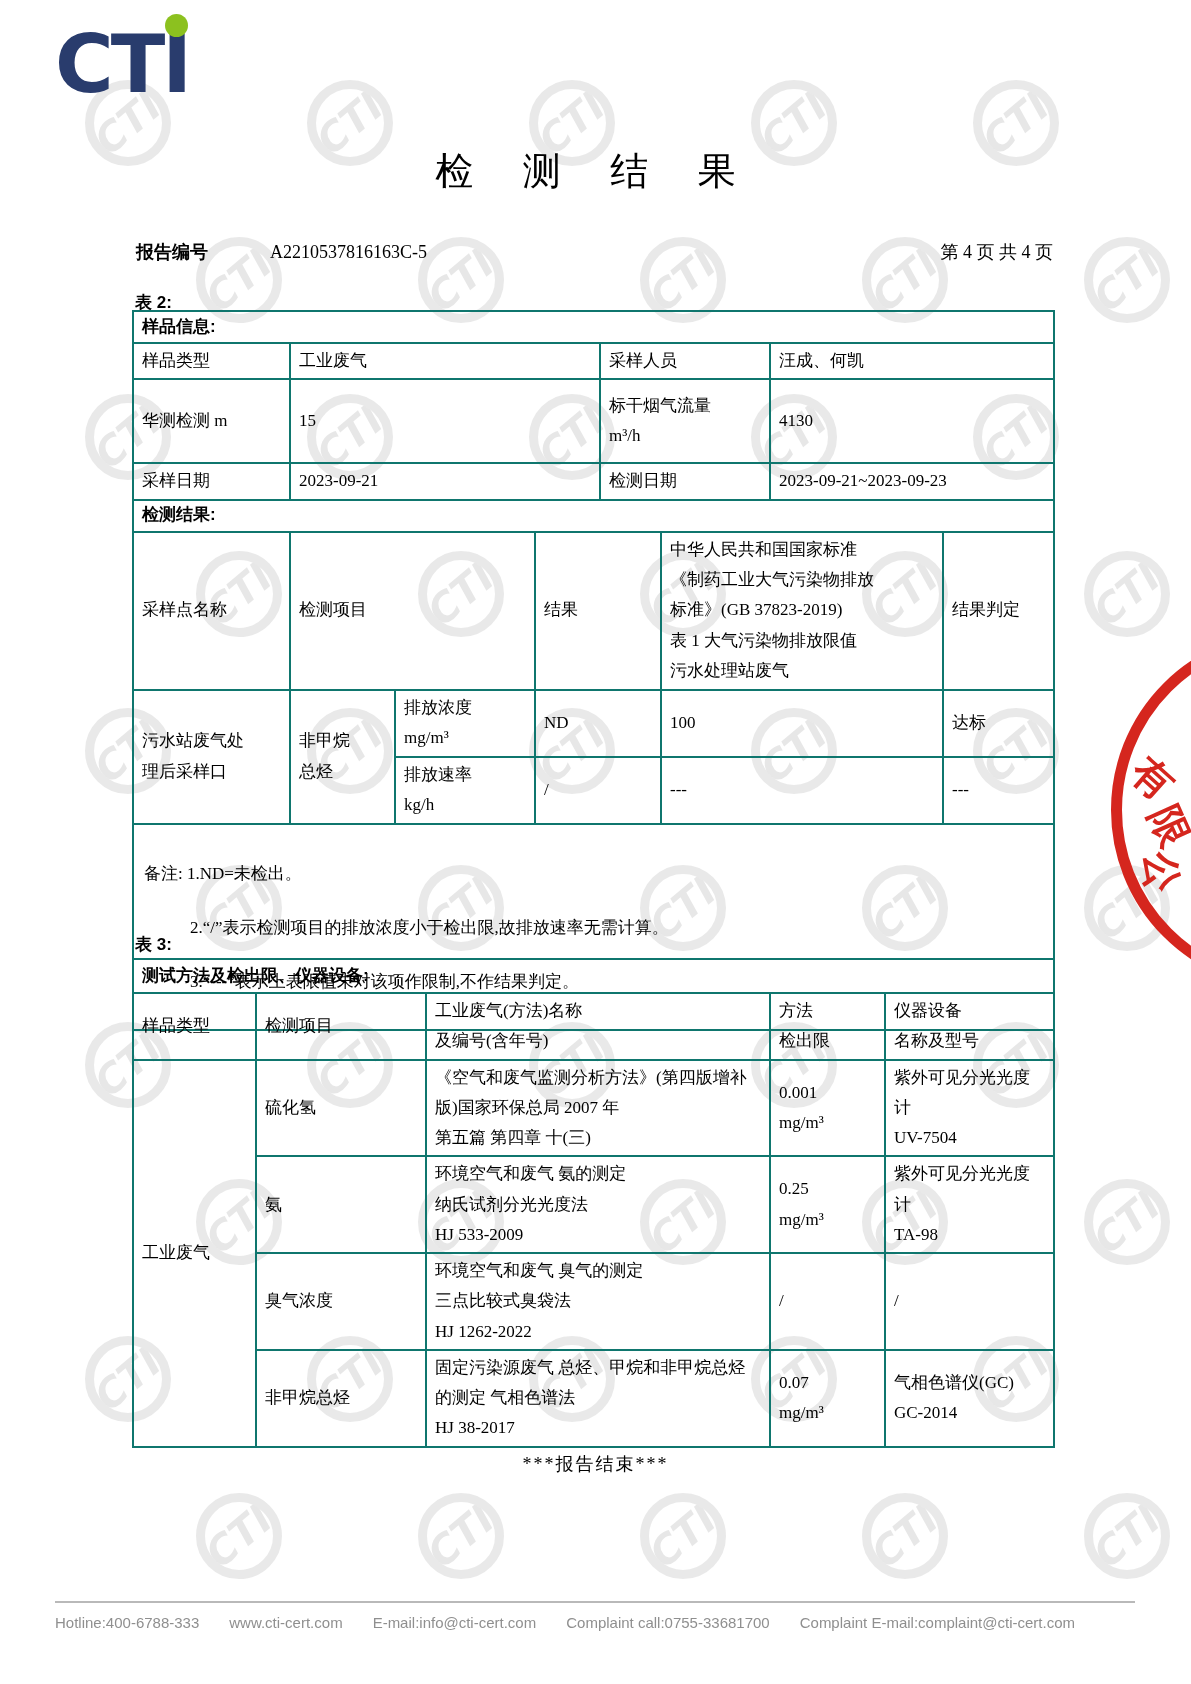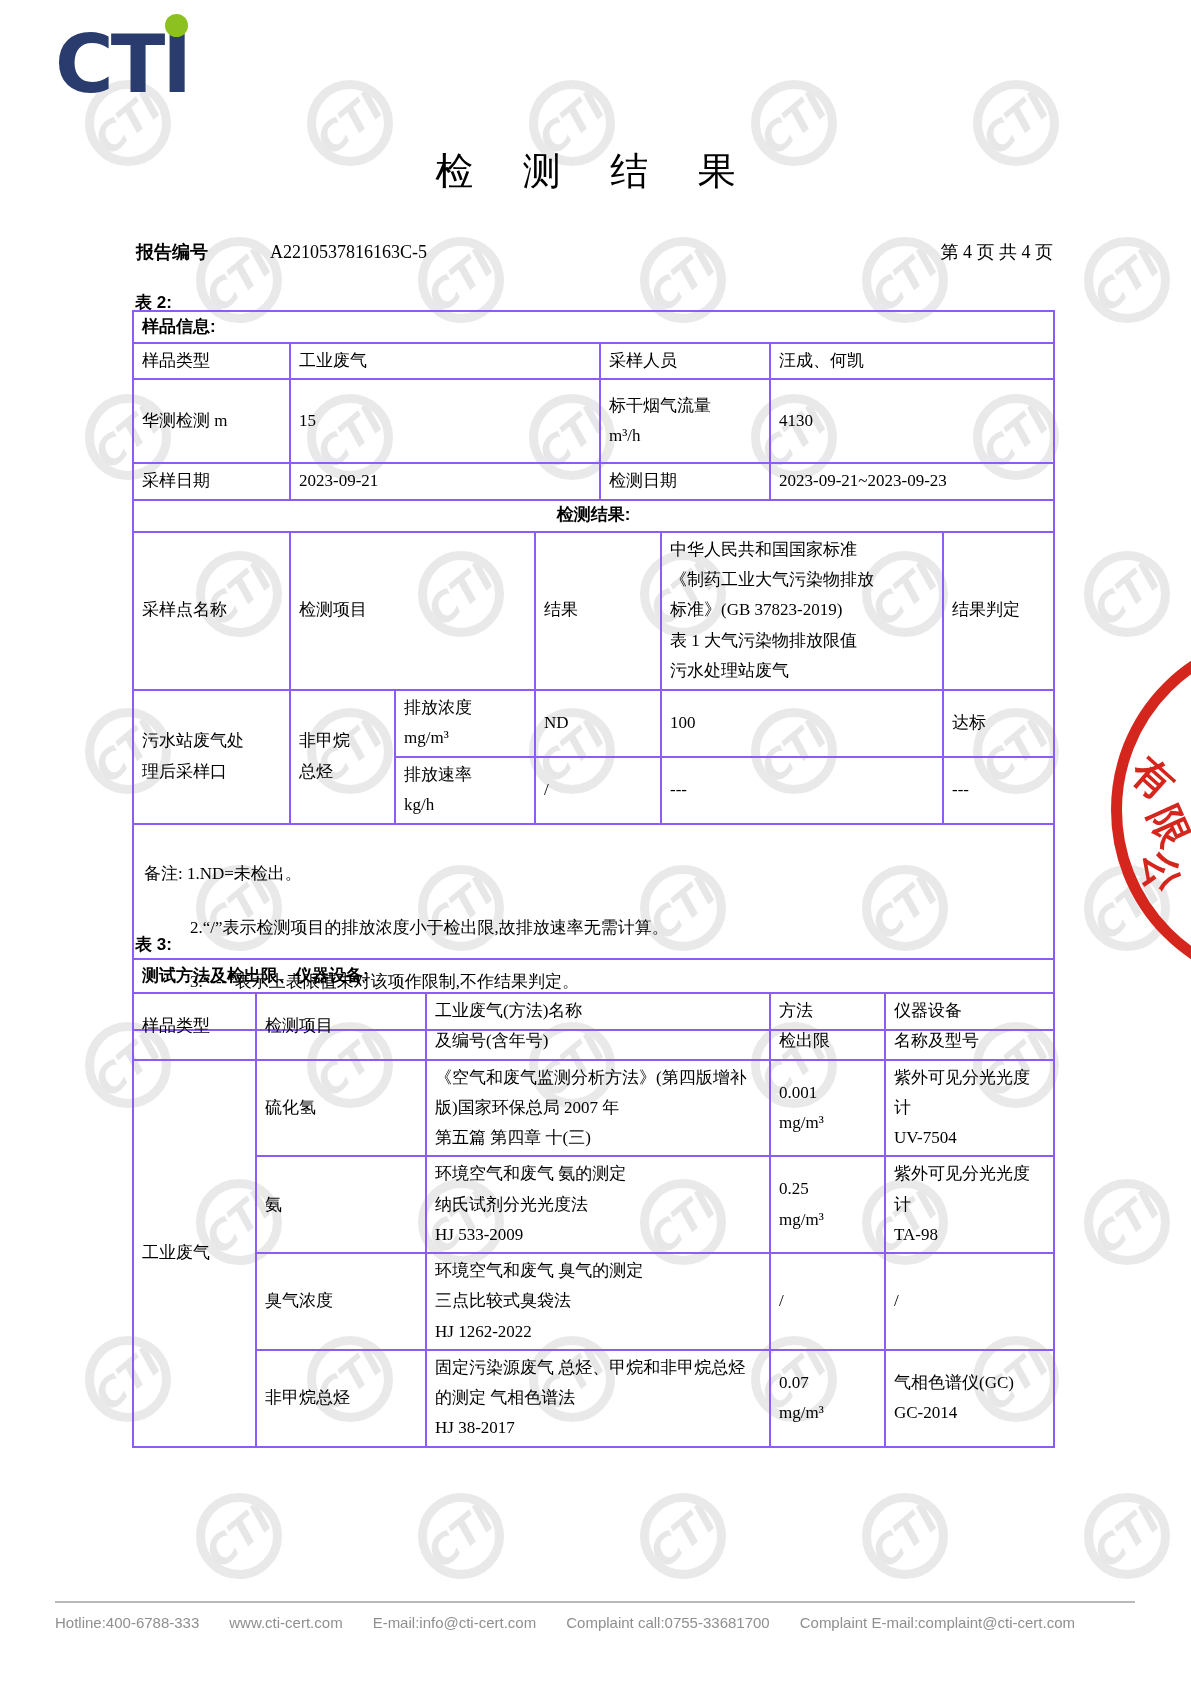--- a/index.html
+++ b/index.html
@@ -28,21 +28,21 @@
   .title{position:absolute;top:146px;left:0;width:100%;text-align:center;
       font-size:38px;letter-spacing:20px;font-weight:500;}
   
   .meta{position:absolute;top:240px;left:132px;width:921px;display:flex;align-items:center;font-size:18px;}
   .meta-label{font-family:Liberation Serif, serif;font-weight:bold;padding-left:4px;}
   .meta-value{margin-left:62px;}
   .meta-page{margin-left:auto;}
   
   .tblwrap{position:absolute;left:132px;}
   .tbl{border-collapse:collapse;table-layout:fixed;font-size:17px;}
-  .tbl td{border:2px solid #8b5cf6;padding:2px 8px;vertical-align:middle;
+  .tbl td{border:2px solid #0f766e;padding:2px 8px;vertical-align:middle;
       white-space:pre-line;line-height:1.78;overflow:hidden;}
   .tbl + .tbl{margin-top:-2px;}
   .bar td{font-family:"Liberation Sans","DejaVu Sans",sans-serif;font-weight:bold;
       font-size:17px;padding-left:8px;line-height:1.2;}
   .c{text-align:left;}
   .notes-cell{padding:8px 10px 6px 10px !important;line-height:1.6 !important;}
   .notes-cell .indent{padding-left:46px;}
   .tbl-label{position:absolute;left:135px;font-family:"Liberation Sans","DejaVu Sans",sans-serif;
       font-weight:bold;font-size:17px;}
   
@@ -269,21 +269,21 @@
     <table class="tbl">
       <colgroup>
           <col style="width:157px">
           <col style="width:105px">
           <col style="width:140px">
           <col style="width:126px">
           <col style="width:282px">
           <col style="width:111px">
         </colgroup>
       <tbody>
-          <tr class="bar" style="height:32px;text-align:center;">
+          <tr class="bar" style="height:32px;">
         <td colspan="6">检测结果:</td>
       </tr>
       <tr style="height:158px;">
         <td class="c">采样点名称</td>
         <td class="c" colspan="2">检测项目</td>
         <td class="c">结果</td>
         <td class="c">中华人民共和国国家标准
 《制药工业大气污染物排放
 标准》(GB 37823-2019)
 表 1  大气污染物排放限值
@@ -380,20 +380,21 @@
 HJ 38-2017</td>
         <td class="c">0.07
 mg/m³</td>
         <td class="c">气相色谱仪(GC)
 GC-2014</td>
       </tr>
     </tbody>
       </table>
   </div>
 
+  <div class="end-text">***报告结束***</div>
 
   <div>
     <div class="seal-ring"></div>
     <span class="seal-char" style="left:1133px;top:758px;transform:rotate(42deg);">有</span>
     <span class="seal-char" style="left:1150px;top:806px;transform:rotate(66deg);">限</span>
     <span class="seal-char" style="left:1142px;top:852px;transform:rotate(88deg);">公</span>
   </div>
 
   <div class="footer-rule"></div>
   <div class="footer">

